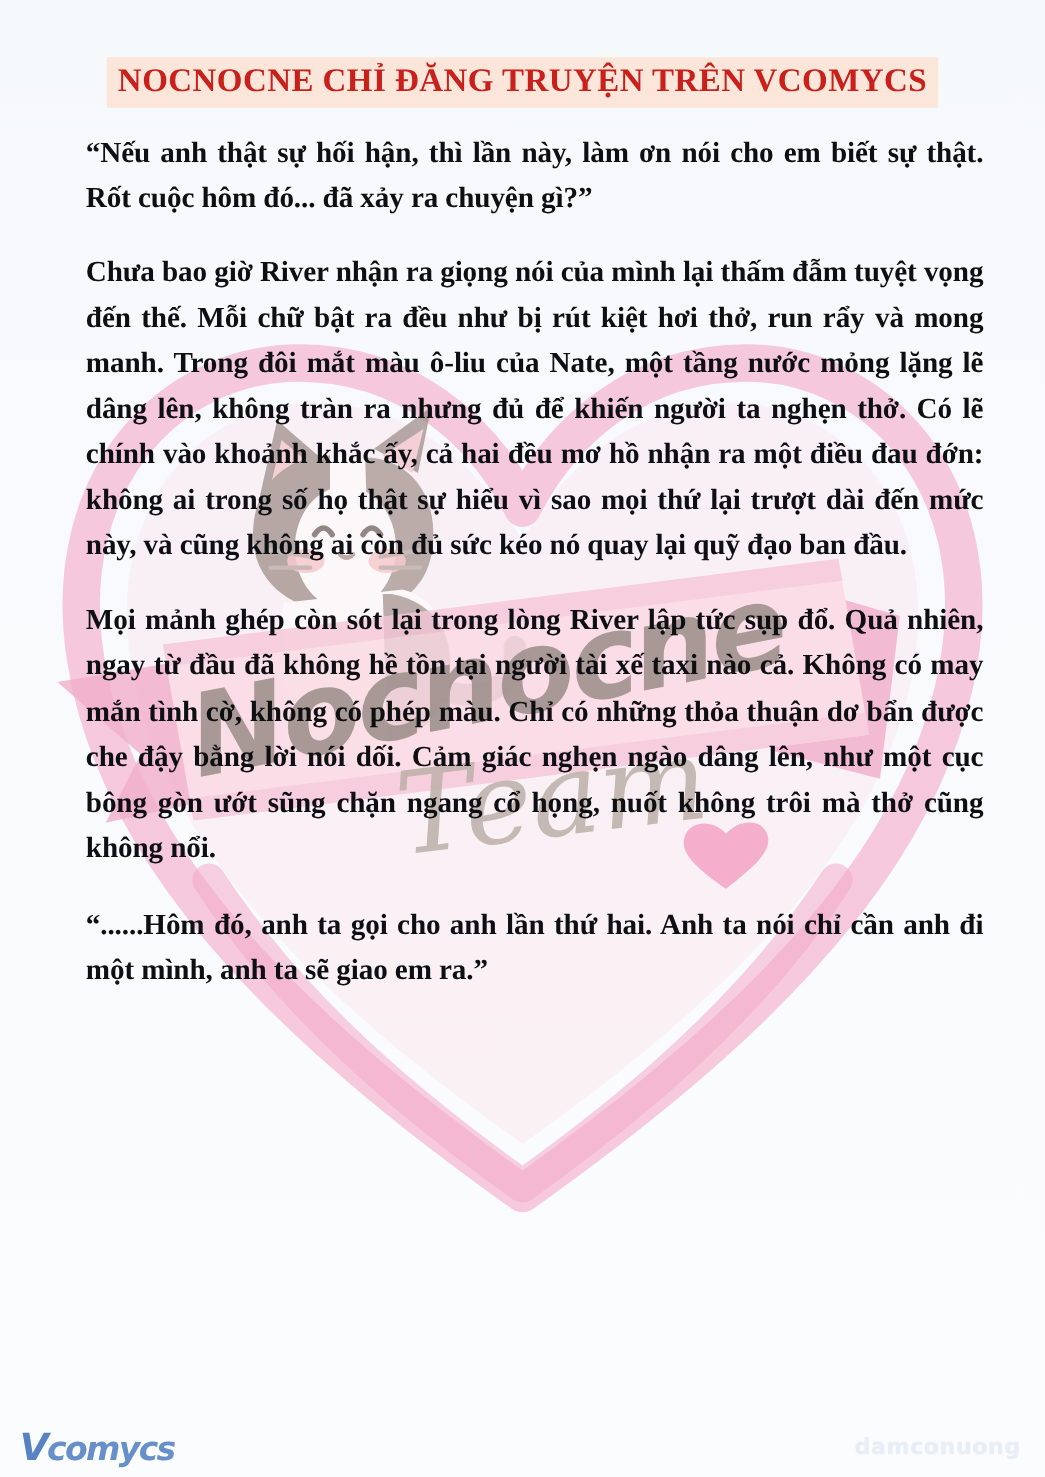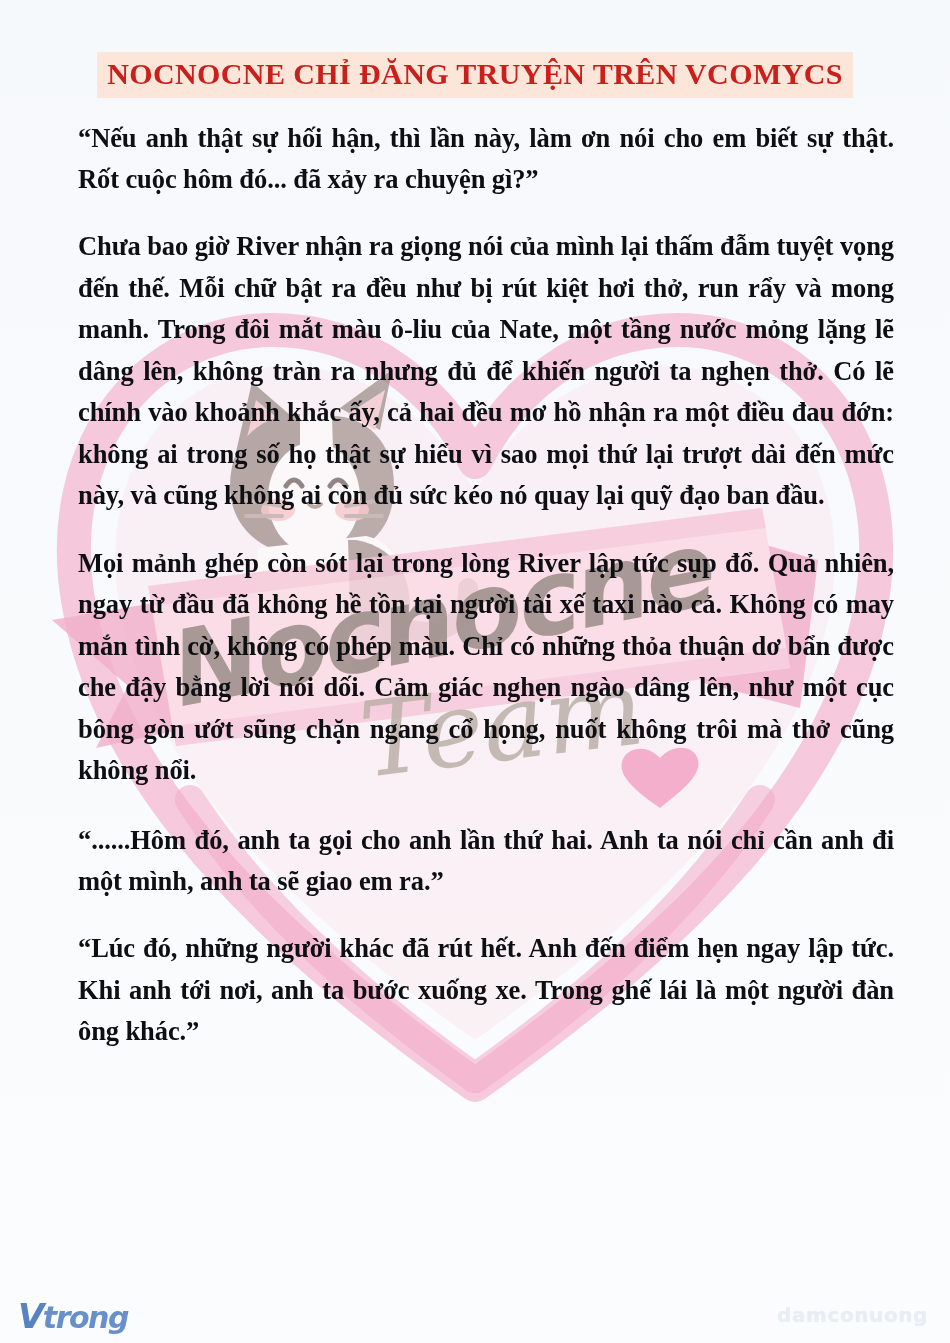--- a/index.html
+++ b/index.html
@@ -250,23 +250,22 @@
 
     <div class="title-wrap">
       <span class="title">NOCNOCNE CHỈ ĐĂNG TRUYỆN TRÊN VCOMYCS</span>
     </div>
 
     <div class="body-text">
       <p class="para">“Nếu anh thật sự hối hận, thì lần này, làm ơn nói cho em biết sự thật. Rốt cuộc hôm đó... đã xảy ra chuyện gì?”</p>
       <p class="para">Chưa bao giờ River nhận ra giọng nói của mình lại thấm đẫm tuyệt vọng đến thế. Mỗi chữ bật ra đều như bị rút kiệt hơi thở, run rẩy và mong manh. Trong đôi mắt màu ô-liu của Nate, một tầng nước mỏng lặng lẽ dâng lên, không tràn ra nhưng đủ để khiến người ta nghẹn thở. Có lẽ chính vào khoảnh khắc ấy, cả hai đều mơ hồ nhận ra một điều đau đớn: không ai trong số họ thật sự hiểu vì sao mọi thứ lại trượt dài đến mức này, và cũng không ai còn đủ sức kéo nó quay lại quỹ đạo ban đầu.</p>
       <p class="para tight">Mọi mảnh ghép còn sót lại trong lòng River lập tức sụp đổ. Quả nhiên, ngay từ đầu đã không hề tồn tại người tài xế taxi nào cả. Không có may mắn tình cờ, không có phép màu. Chỉ có những thỏa thuận dơ bẩn được che đậy bằng lời nói dối. Cảm giác nghẹn ngào dâng lên, như một cục bông gòn ướt sũng chặn ngang cổ họng, nuốt không trôi mà thở cũng không nổi.</p>
       <p class="para">“......Hôm đó, anh ta gọi cho anh lần thứ hai. Anh ta nói chỉ cần anh đi một mình, anh ta sẽ giao em ra.”</p>
-      <p class="para last">“Lúc đó, những người khác đã rút hết. Anh đến điểm hẹn ngay lập tức. Khi anh tới nơi, anh ta bước xuống xe. Trong ghế lái là một người đàn ông khác.”</p>
     </div>
 
   </div>
 
   <div class="footer">
-    <div class="brand-logo"><span class="v">V</span><span>trong</span></div>
+    <div class="brand-logo"><span class="v">V</span><span>comycs</span></div>
     <div class="site-mark">damconuong</div>
   </div>
 
 </div>
 
 </body></html>

